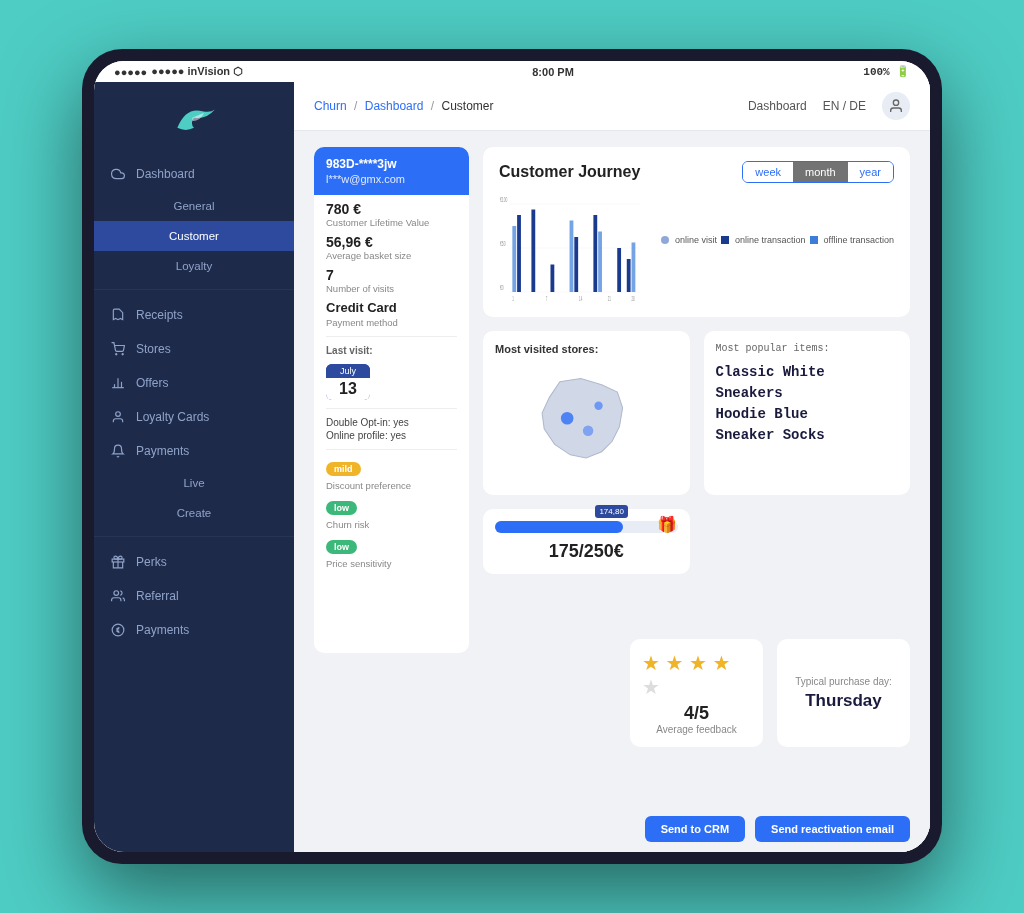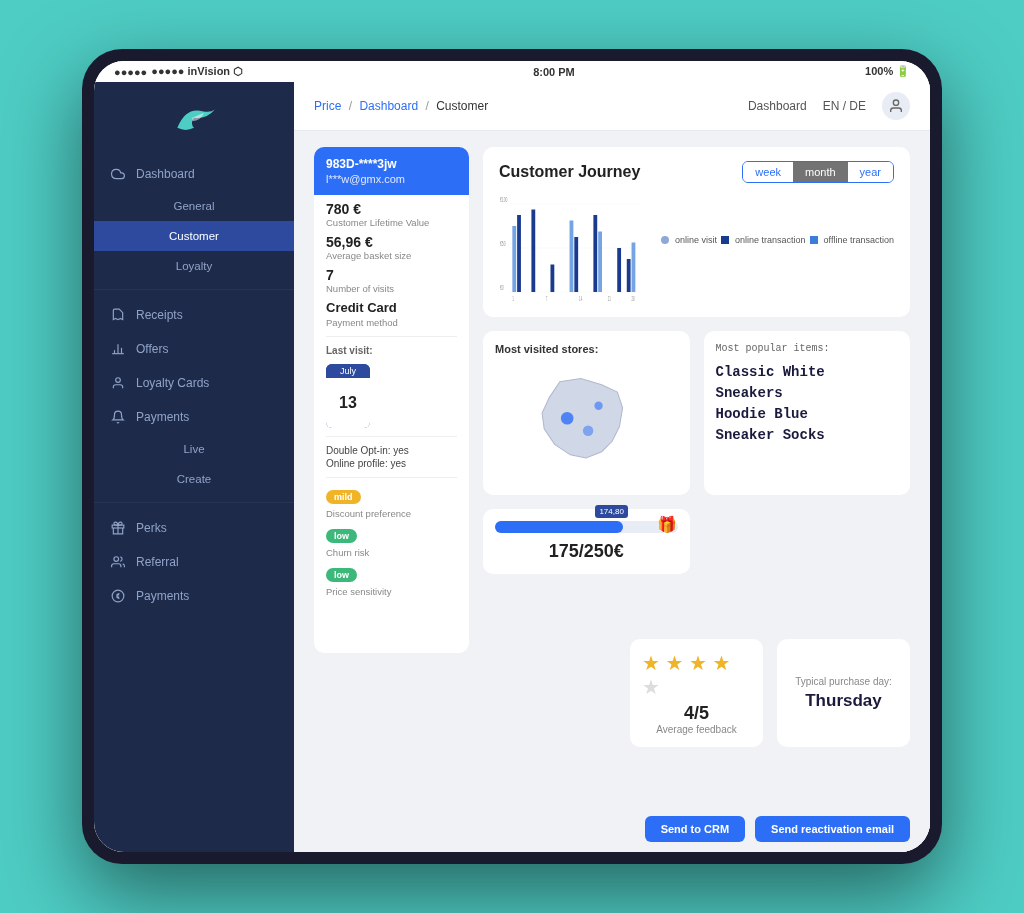--- a/index.html
+++ b/index.html
@@ -33,21 +33,21 @@
       display: flex;
       justify-content: space-between;
       align-items: center;
       padding: 4px 20px;
       font-size: 11px;
       font-weight: 600;
       color: #333;
     }
     .status-left { display: flex; align-items: center; gap: 4px; }
     .status-center { font-weight: 600; }
-    .status-right { display: flex; align-items: flex-start; gap: 4px; }
+    .status-right { display: flex; align-items: flex-start; gap: 4px; font-family: Liberation Mono, monospace; }
 
     
     .app {
       display: flex;
       height: 770px;
       background: #f0f2f5;
     }
 
     
     .sidebar {
@@ -229,21 +229,21 @@
       font-size: 9px;
       padding: 2px 0;
       width: 100%;
       text-align: center;
     }
     .cal-day {
       background: #fff;
       color: #222;
       font-size: 16px;
       font-weight: 700;
-      padding: 16px 8px;
+      padding: 2px 8px;
       width: 100%;
       text-align: center;
     }
 
     .opt-row { font-size: 10px; color: #444; margin-bottom: 2px; }
 
     .badge {
       display: inline-block;
       padding: 2px 8px;
       border-radius: 10px;
@@ -529,20 +529,30 @@
             <div class="sidebar-icon">
               <svg width="14" height="14" viewBox="0 0 24 24" fill="none" stroke="#8fa3c8" stroke-width="2">
                 <path d="M14 2H6a2 2 0 0 0-2 2v16l4-2 4 2 4-2 4 2V8z"></path>
               </svg>
             </div>
             <span>Receipts</span>
           </div>
           <div class="sidebar-item">
             <div class="sidebar-icon">
               <svg width="14" height="14" viewBox="0 0 24 24" fill="none" stroke="#8fa3c8" stroke-width="2">
+                <circle cx="9" cy="21" r="1"></circle>
+                  <circle cx="20" cy="21" r="1"></circle>
+                <path d="M1 1h4l2.68 13.39a2 2 0 0 0 2 1.61h9.72a2 2 0 0 0 2-1.61L23 6H6"></path>
+              </svg>
+            </div>
+            <span>Stores</span>
+          </div>
+          <div class="sidebar-item">
+            <div class="sidebar-icon">
+              <svg width="14" height="14" viewBox="0 0 24 24" fill="none" stroke="#8fa3c8" stroke-width="2">
                 <line x1="18" y1="20" x2="18" y2="10"></line>
                   <line x1="12" y1="20" x2="12" y2="4"></line>
                 <line x1="6" y1="20" x2="6" y2="14"></line>
                   <line x1="2" y1="20" x2="22" y2="20"></line>
               </svg>
             </div>
             <span>Offers</span>
           </div>
           <div class="sidebar-item">
             <div class="sidebar-icon">
@@ -605,21 +615,21 @@
             </div>
             <span>Payments</span>
           </div>
         </div>
       </div>
 
       <div class="main">
 
         <div class="topbar">
           <div class="breadcrumb">
-            <span class="link">Price</span>
+            <span class="link">Churn</span>
             <span class="sep">/</span>
             <span class="link">Dashboard</span>
             <span class="sep">/</span>
             <span class="current">Customer</span>
           </div>
           <div class="topbar-right">
             <span class="lang">Dashboard</span>
             <span class="lang">EN / DE</span>
             <div class="user-icon">
               <svg width="16" height="16" viewBox="0 0 24 24" fill="none" stroke="#666" stroke-width="2">

